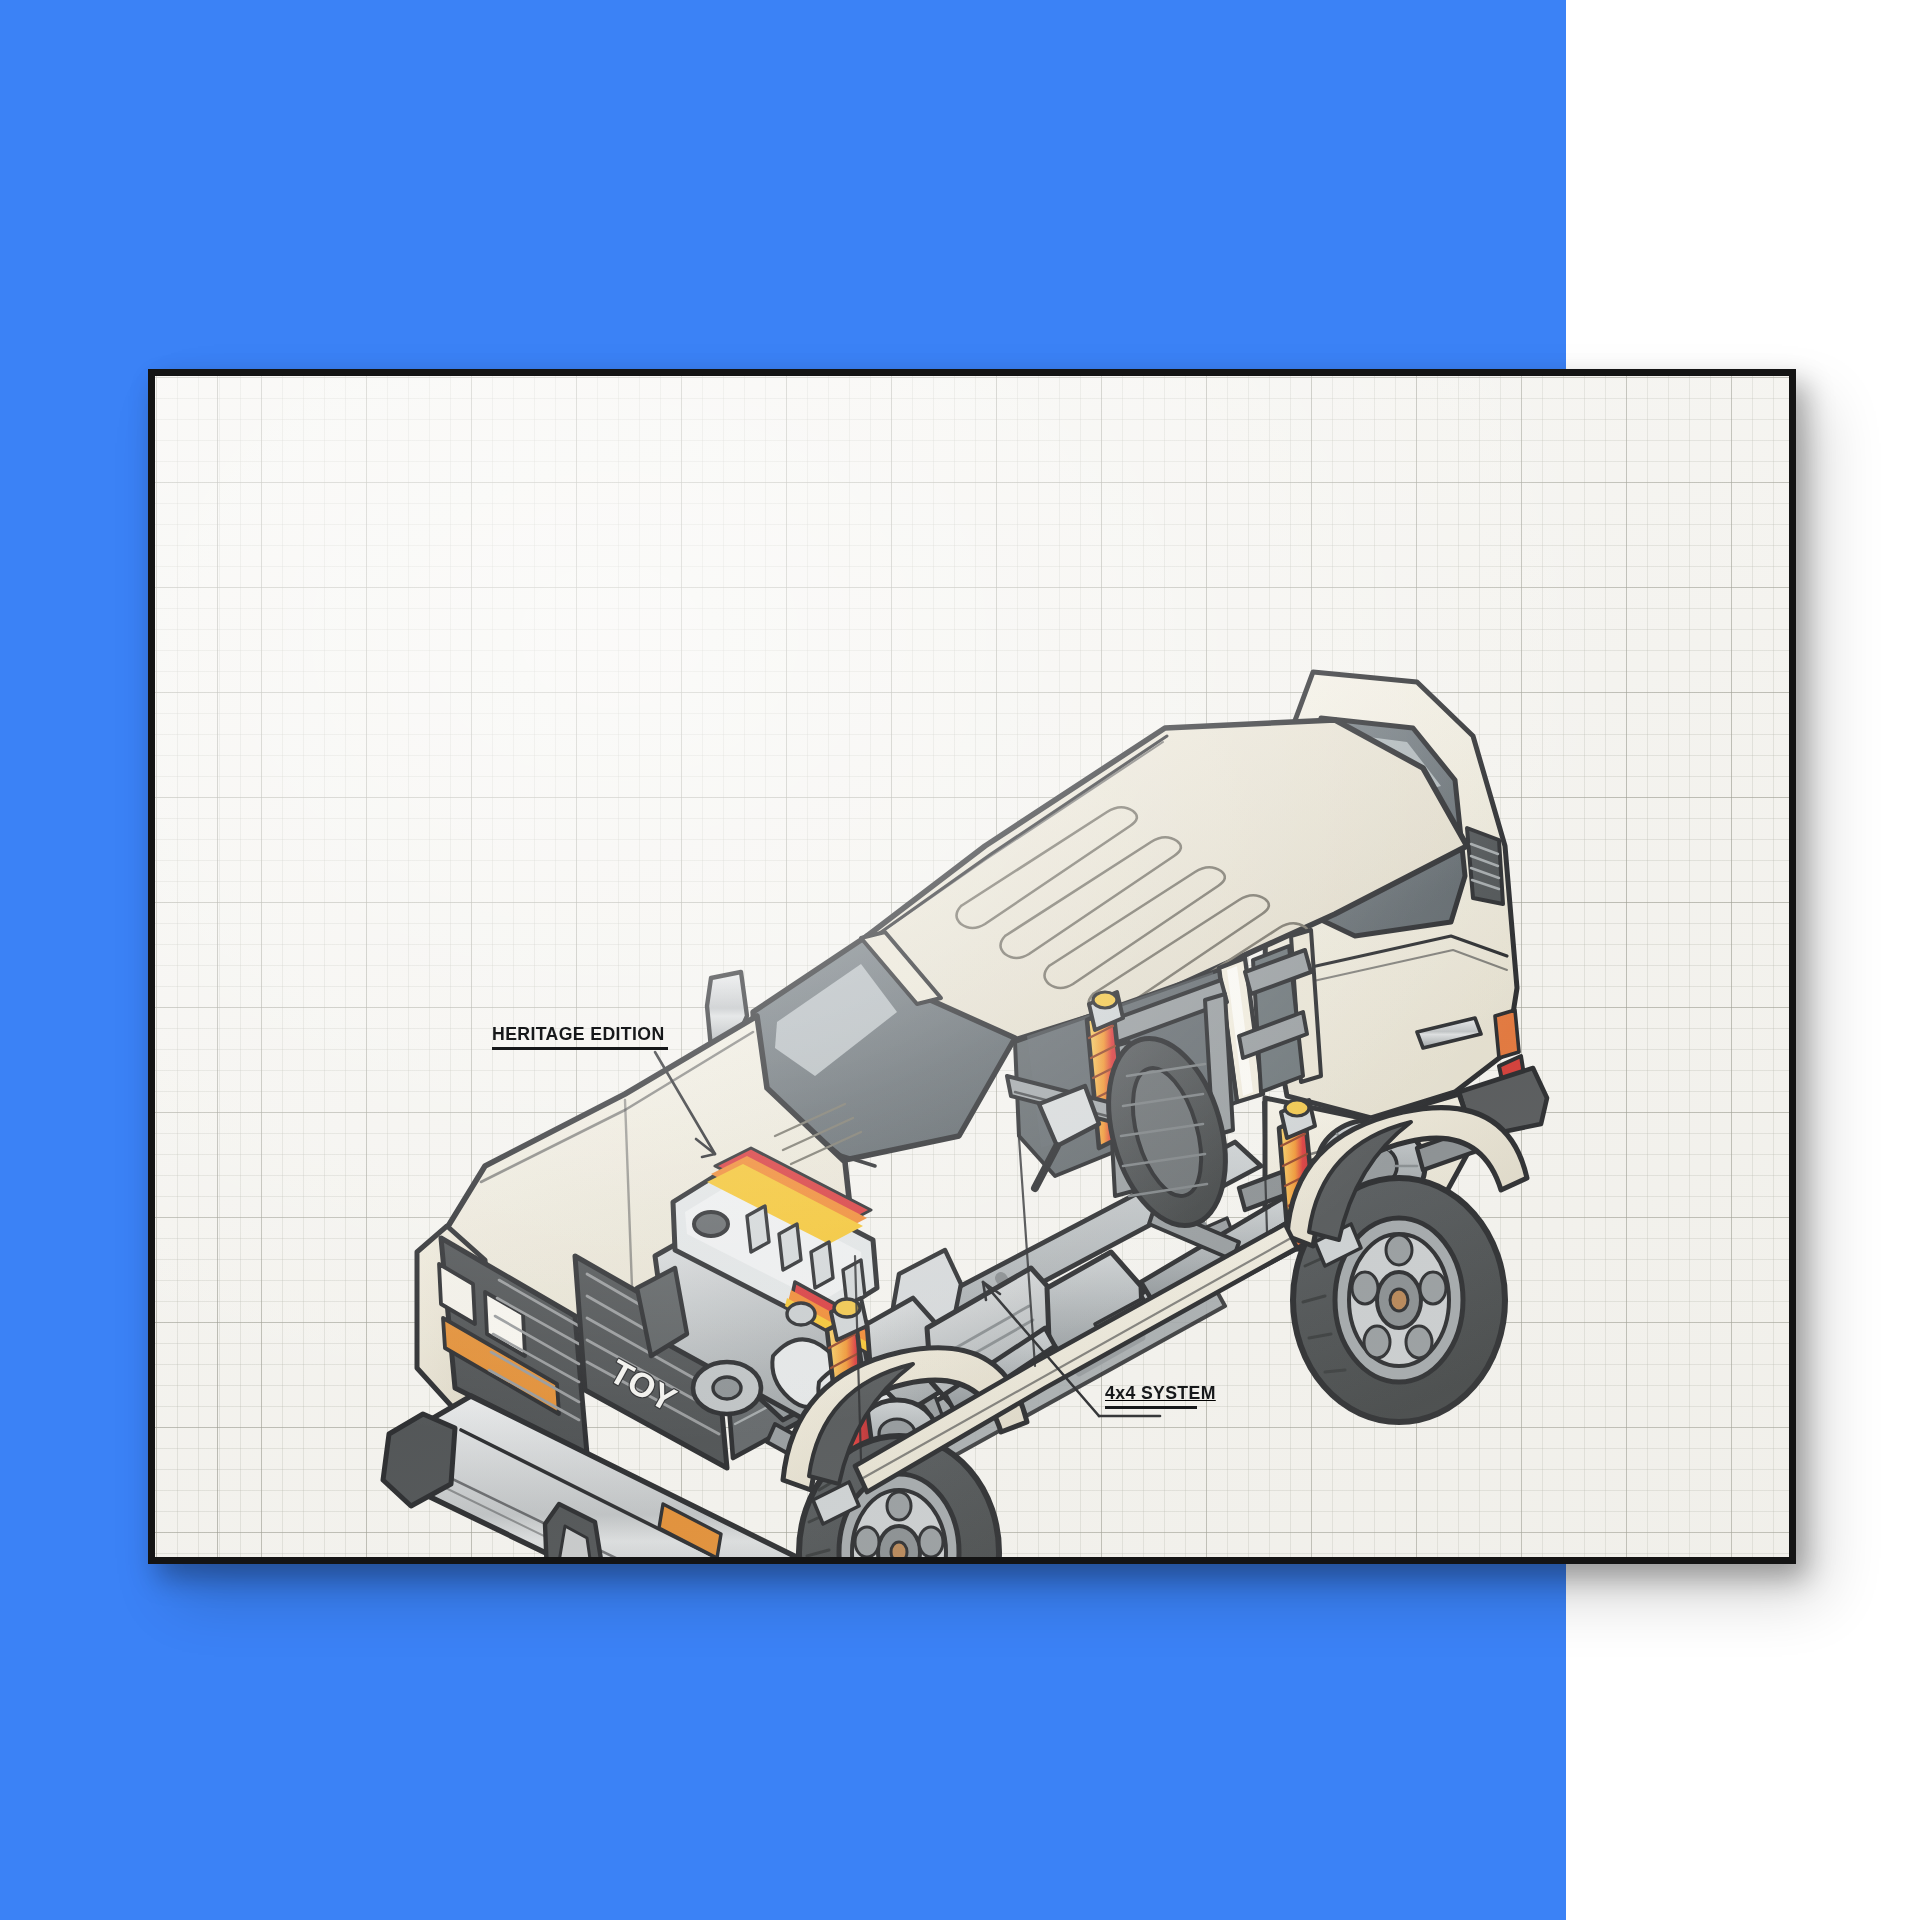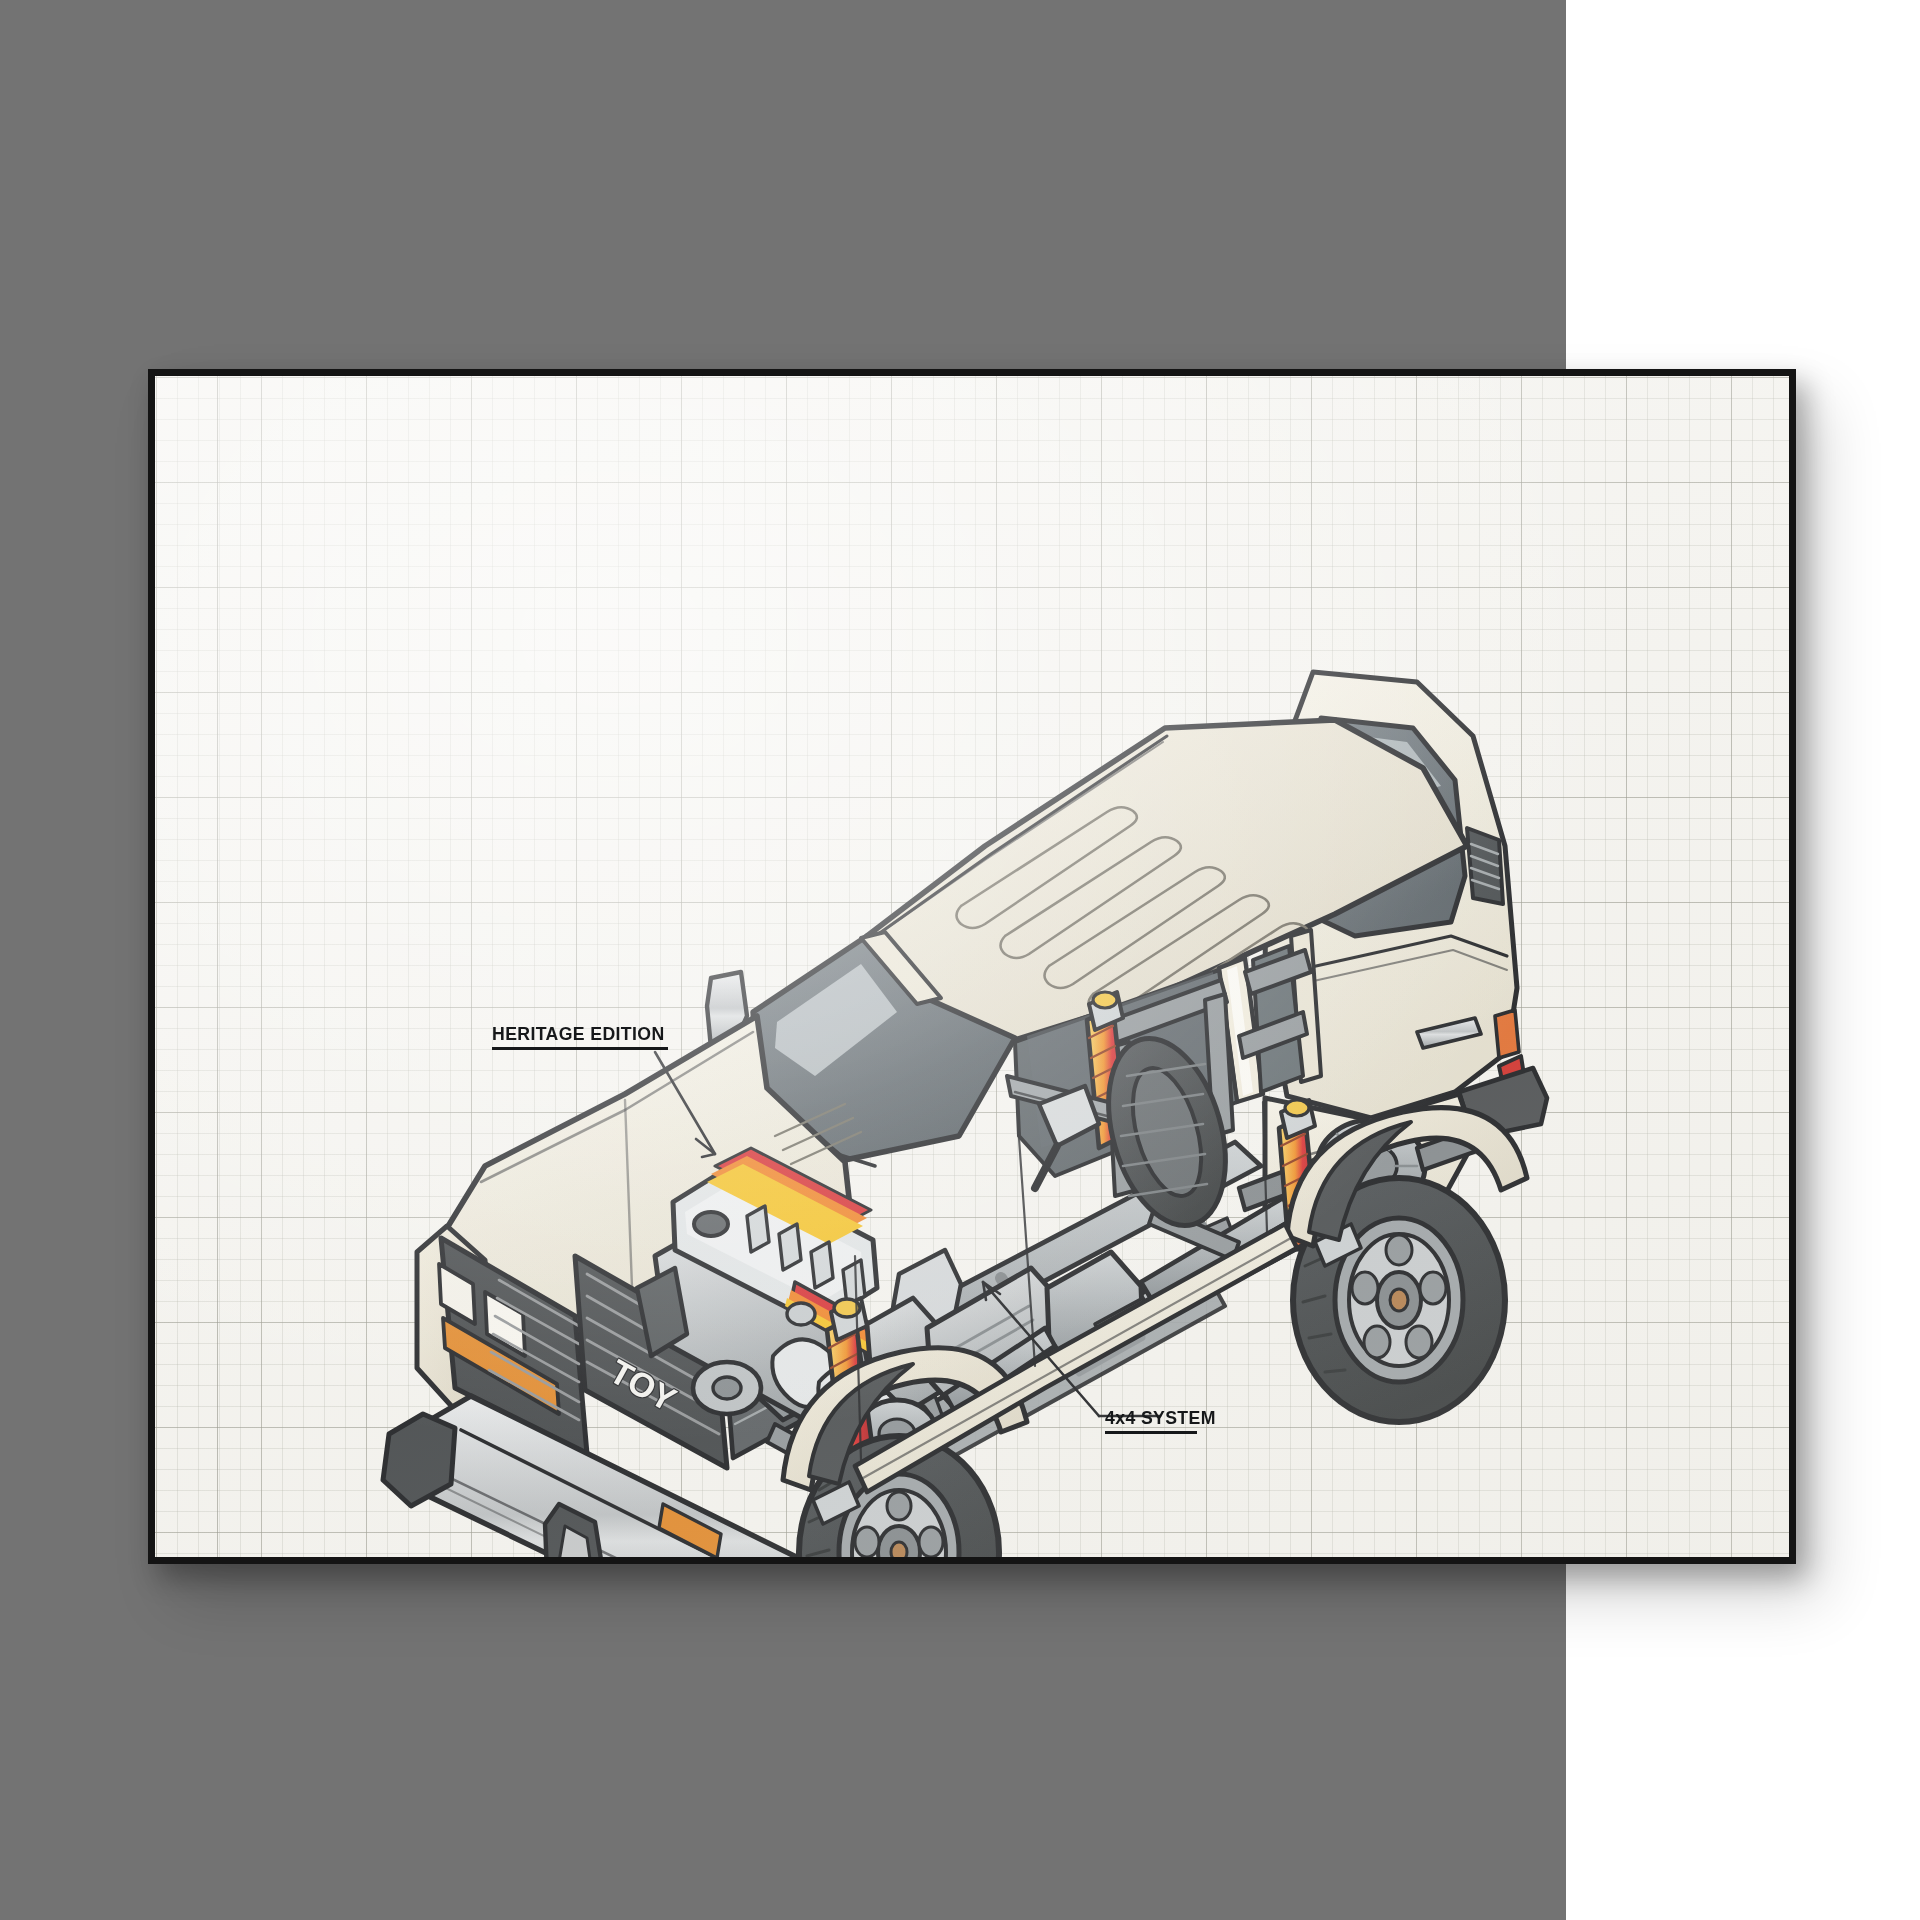--- a/index.html
+++ b/index.html
@@ -2,21 +2,21 @@
 <html><head>
 <meta charset="utf-8">
 <style>
   html,body{margin:0;padding:0;}
   body{
     width:1920px;height:1920px;overflow:hidden;
     background:#ffffff;
     font-family:"Liberation Sans", sans-serif;
     -webkit-font-smoothing:antialiased;
   }
-  #stage{position:relative;width:1566px;height:1920px;background:#737373;}
+  #stage{position:relative;width:1566px;height:1920px;background:#3b82f6;}
 
   
   #poster{
     position:absolute;
     left:148px;top:369px;
     width:1648px;height:1195px;
     background:#f4f3ef;
     border:7px solid #141414;
     box-sizing:border-box;
     box-shadow:
@@ -65,21 +65,21 @@
     letter-spacing:.4px;
     color:#16181a;
     white-space:nowrap;
     transform:scaleX(.93);
     transform-origin:left center;
     line-height:1;
   }
   .callout .rule{height:2.5px;background:#16181a;margin-top:4px;}
   #cal-heritage{left:337px;top:648px;}
   #cal-heritage .rule{width:176px;}
-  #cal-4x4{left:950px;top:1032px;}
+  #cal-4x4{left:950px;top:1007px;text-decoration:underline;}
   #cal-4x4 .rule{width:92px;}
 </style>
 </head>
 <body>
 
 <div id="stage">
 
   <div id="poster">
 
     <div id="grid"></div>

